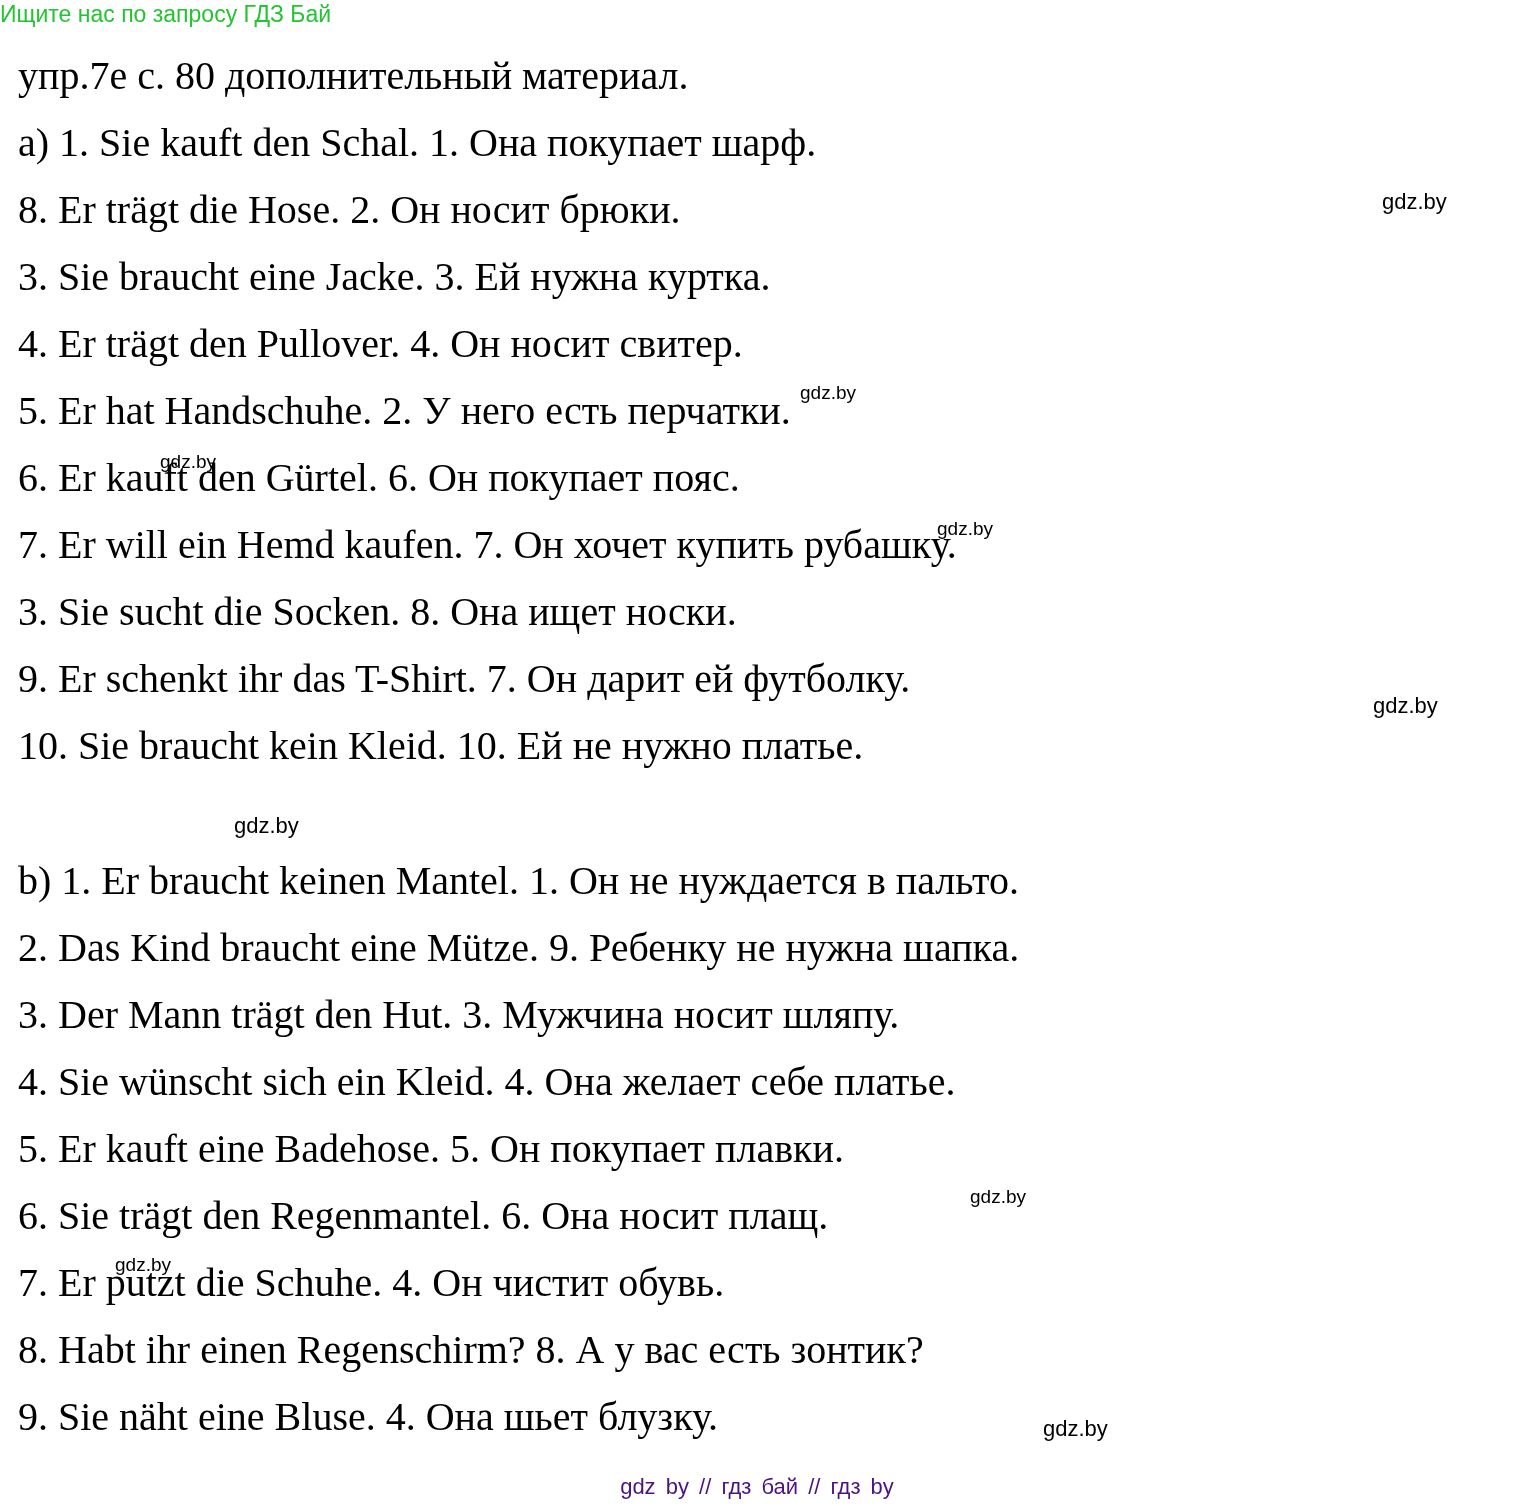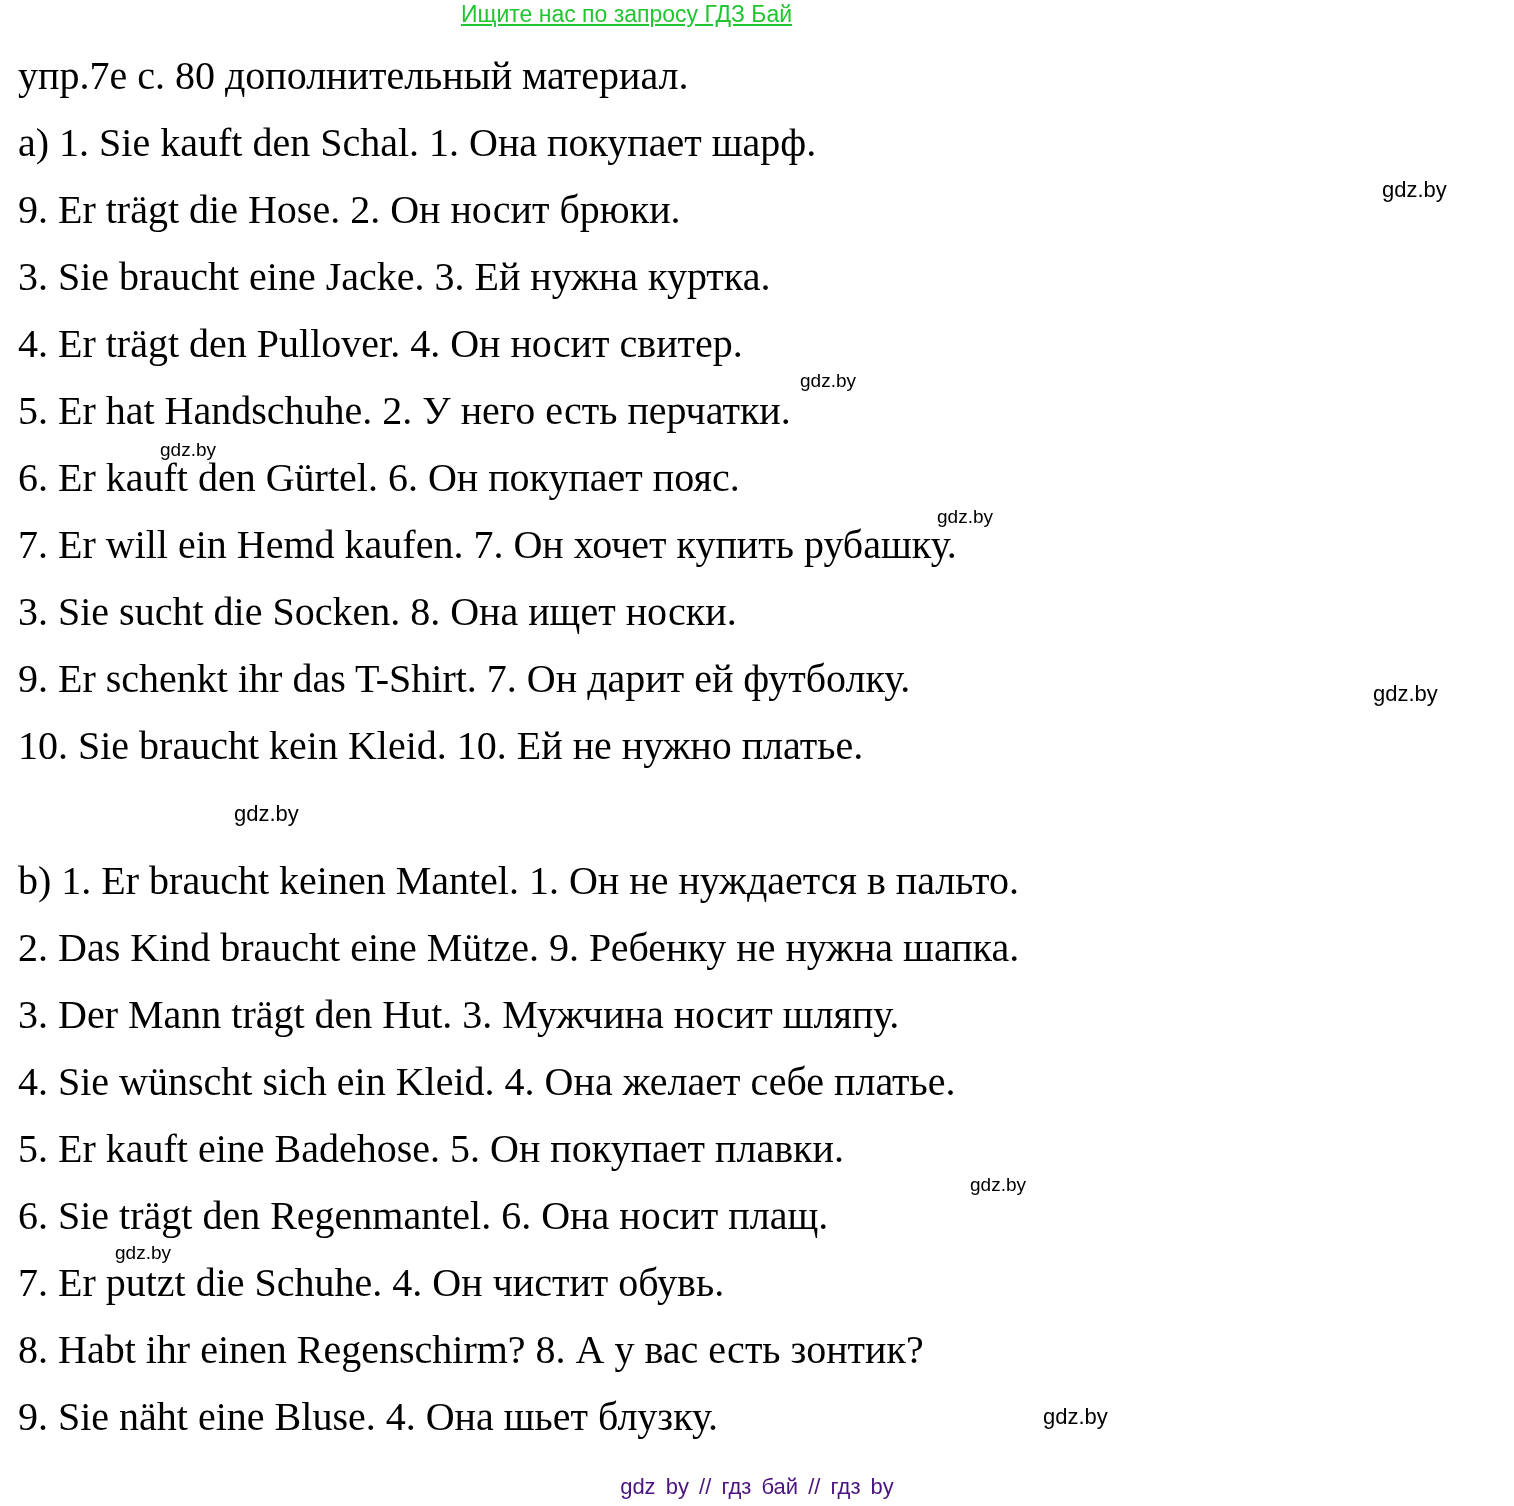--- a/index.html
+++ b/index.html
@@ -1,47 +1,46 @@
 <!DOCTYPE html>
 <html><head>
   <meta charset="utf-8">
   <style>
     html, body { margin: 0; padding: 0; background: #ffffff; }
     body { width: 1514px; height: 1506px; position: relative; overflow: hidden; }
     .top-banner {
-      position: absolute; top: 0; left: 0; width: 1253px; text-align: center;
+      position: absolute; top: 0; left: 0; width: 1253px; text-align: left;
       font-family: "Liberation Sans", sans-serif; font-size: 23px; color: #22c531;
       line-height: 28px;
-      text-decoration: underline;
     }
     .line {
       position: absolute; left: 18px; white-space: nowrap;
       font-family: "Liberation Serif", serif; font-size: 40px; color: #000;
       line-height: 56px; transform-origin: left top;
     }
     .wm {
       position: absolute; font-family: "Liberation Sans", sans-serif; font-size: 22px;
-      color: #000; line-height: 24px; white-space: nowrap;
+      color: #000; line-height: 24px; white-space: nowrap; margin-top: 12px;
     }
     .wm.small { font-size: 19px; }
     .footer {
       position: absolute; top: 1473px; left: 0; width: 1514px; text-align: center;
       font-family: "Liberation Sans", sans-serif; font-size: 22px; color: #4b1480;
       line-height: 28px; word-spacing: 4px;
     }
   </style>
 </head>
 <body>
 
 <div class="top-banner">Ищите нас по запросу ГДЗ Бай</div>
 
 <div class="line" style="top:48px">упр.7е с. 80 дополнительный материал.</div>
 
 <div class="line" style="top:115px">а) 1. Sie kauft den Schal. 1. Она покупает шарф.</div>
-<div class="line" style="top:182px">9. Er trägt die Hose. 2. Он носит брюки.</div>
+<div class="line" style="top:182px">8. Er trägt die Hose. 2. Он носит брюки.</div>
 <div class="line" style="top:249px">3. Sie braucht eine Jacke. 3. Ей нужна куртка.</div>
 <div class="line" style="top:316px">4. Er trägt den Pullover. 4. Он носит свитер.</div>
 <div class="line" style="top:383px">5. Er hat Handschuhe. 2. У него есть перчатки.</div>
 <div class="line" style="top:450px">6. Er kauft den Gürtel. 6. Он покупает пояс.</div>
 <div class="line" style="top:517px">7. Er will ein Hemd kaufen. 7. Он хочет купить рубашку.</div>
 <div class="line" style="top:584px">3. Sie sucht die Socken. 8. Она ищет носки.</div>
 <div class="line" style="top:651px">9. Er schenkt ihr das T-Shirt. 7. Он дарит ей футболку.</div>
 <div class="line" style="top:718px">10. Sie braucht kein Kleid. 10. Ей не нужно платье.</div>
 
 <div class="line" style="top:853px">b) 1. Er braucht keinen Mantel. 1. Он не нуждается в пальто.</div>

